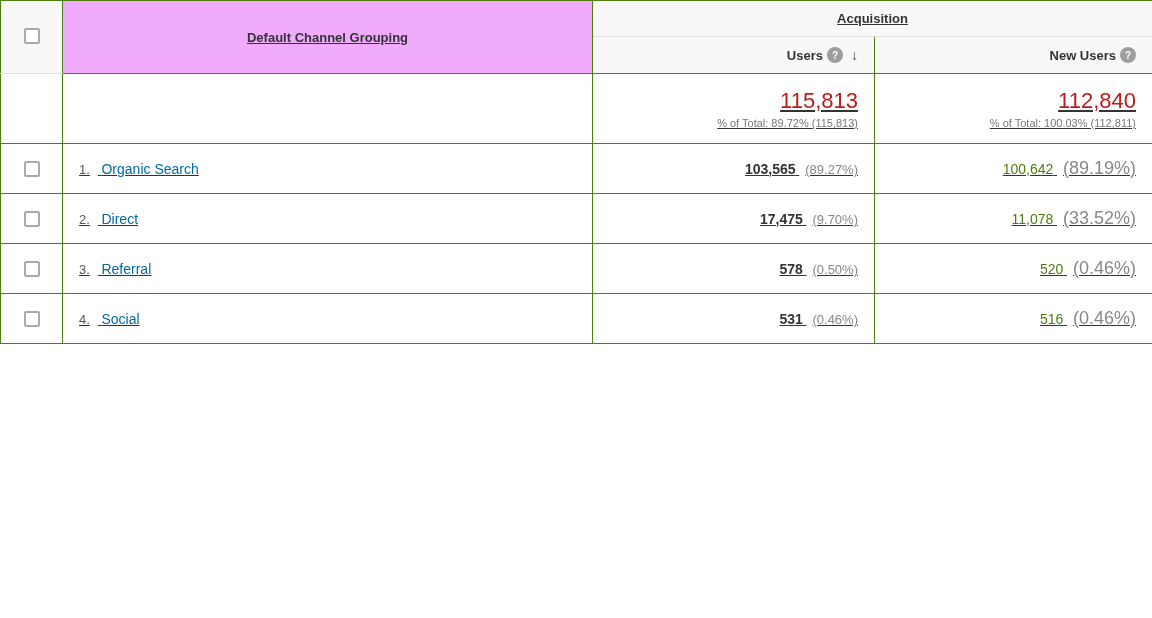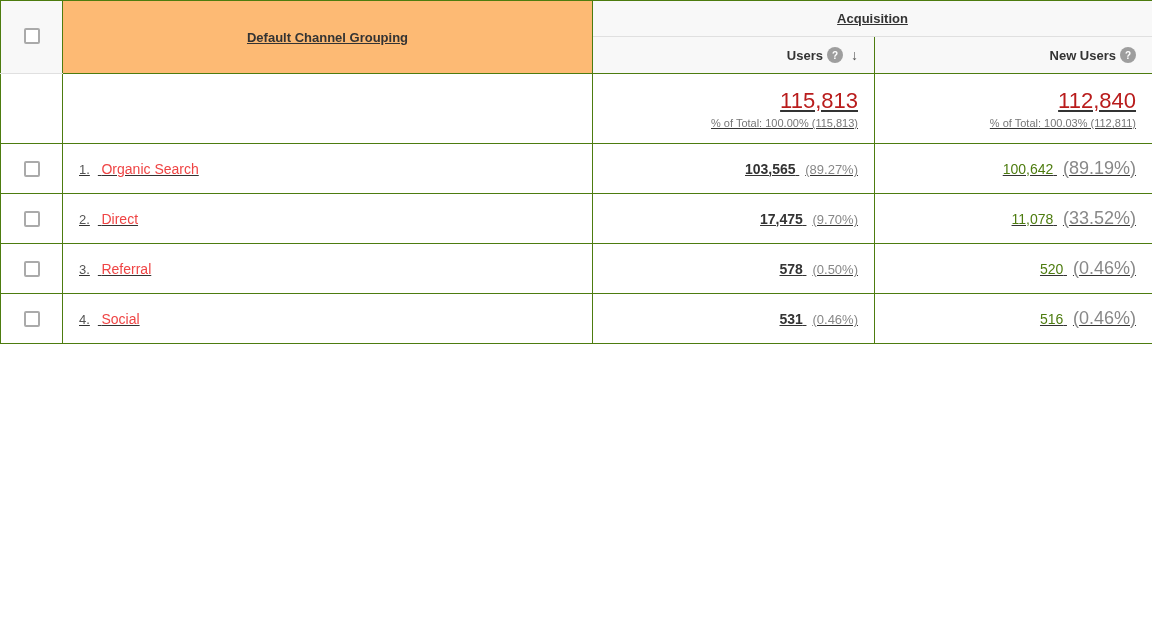--- a/index.html
+++ b/index.html
@@ -34,21 +34,21 @@
     .header-acquisition {
       background: #f8f8f8;
       text-align: center;
       font-weight: bold;
       font-size: 13px;
       padding: 10px 8px;
       color: #333;
       border-bottom: 1px solid #e0e0e0;
     }
     .header-channel {
-      background: #fdba74;
+      background: #f0abfc;
       font-weight: bold;
       font-size: 13px;
       padding: 12px 16px;
       vertical-align: middle;
     }
     .header-metric {
       background: #f8f8f8;
       text-align: right;
       padding: 10px 16px;
       font-weight: bold;
@@ -116,21 +116,21 @@
     }
     .channel-cell {
       vertical-align: middle;
     }
     .row-num {
       color: #555;
       margin-right: 8px;
       font-size: 13px;
     }
     .channel-link {
-      color: #ef4444;
+      color: #0369a1;
       text-decoration: none;
       font-size: 14px;
       cursor: pointer;
     }
     .metric-cell {
       text-align: right;
       vertical-align: middle;
     }
     .metric-main {
       font-weight: bold;
@@ -215,21 +215,21 @@
         </th>
       </tr>
     </thead>
     <tbody>
 
       <tr class="totals-row">
         <td class="check-cell"></td>
         <td></td>
         <td class="totals-metric">
           <span class="totals-main">115,813</span>
-          <span class="totals-sub">% of Total: 100.00% (115,813)</span>
+          <span class="totals-sub">% of Total: 89.72% (115,813)</span>
         </td>
         <td class="totals-metric">
           <span class="totals-main">112,840</span>
           <span class="totals-sub">% of Total: 100.03% (112,811)</span>
         </td>
       </tr>
 
     <tr class="data-row">
       <td class="check-cell">
         <span class="custom-checkbox"></span>

